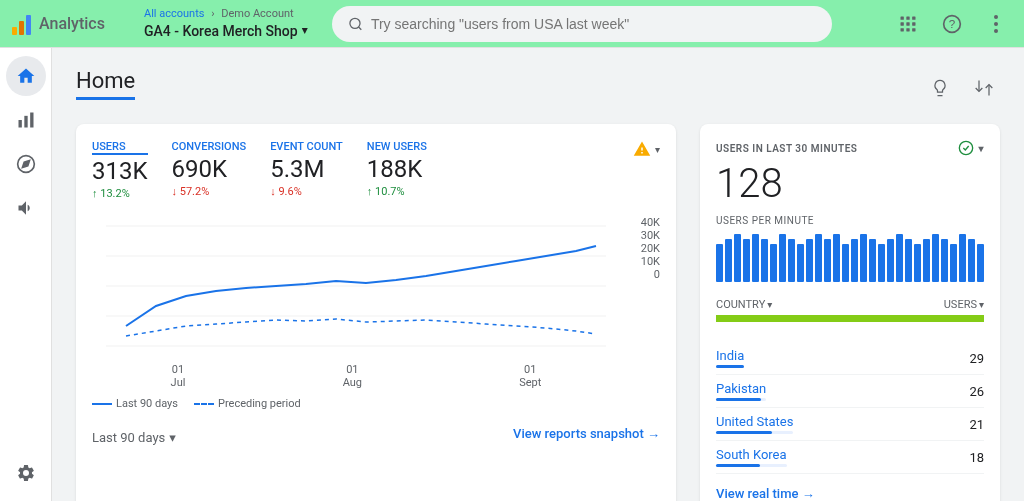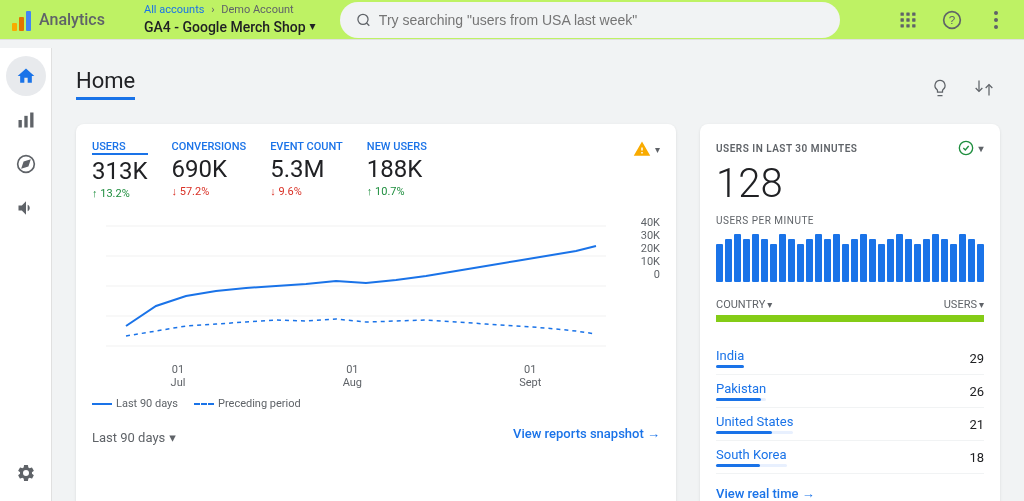--- a/index.html
+++ b/index.html
@@ -1,19 +1,19 @@
 <!DOCTYPE html>
 <html><head>
   <meta charset="utf-8">
   <style>
     * { box-sizing: border-box; margin: 0; padding: 0; }
     body { font-family: 'Google Sans', Roboto, Arial, sans-serif; background: #f1f3f4; font-size: 13px; color: #202124; }
 
     
-    .topbar { background: #bef264; height: 40px; display: flex; align-items: center; padding: 0 12px; border-bottom: 1px solid #e0e0e0; position: fixed; top: 0; left: 0; right: 0; z-index: 100; gap: 8px; }
+    .topbar { background: #86efac; height: 48px; display: flex; align-items: center; padding: 0 12px; border-bottom: 1px solid #e0e0e0; position: fixed; top: 0; left: 0; right: 0; z-index: 100; gap: 8px; }
     .logo-area { display: flex; align-items: center; gap: 8px; min-width: 120px; }
     .logo-bars { display: flex; align-items: flex-end; gap: 2px; height: 22px; }
     .logo-bar { width: 5px; border-radius: 1px; }
     .logo-bar.b1 { height: 8px; background: #f9ab00; }
     .logo-bar.b2 { height: 14px; background: #e37400; }
     .logo-bar.b3 { height: 20px; background: #4285f4; }
     .logo-title { font-size: 16px; font-weight: 500; color: #5f6368; }
     .breadcrumb-area { display: flex; flex-direction: column; font-size: 11px; color: #5f6368; line-height: 1.3; margin-left: 4px; }
     .property-selector { font-size: 14px; font-weight: 500; color: #202124; display: flex; align-items: center; gap: 4px; cursor: pointer; }
     .search-bar { flex: 1; max-width: 500px; margin: 0 16px; background: #f1f3f4; border-radius: 24px; display: flex; align-items: center; padding: 0 16px; height: 36px; gap: 8px; }
@@ -92,21 +92,21 @@
     <span class="logo-title">Analytics</span>
   </div>
 
   <div class="breadcrumb-area">
     <div>
       <span style="color:#1a73e8;cursor:pointer;font-size:11px;">All accounts</span>
       <span style="margin:0 4px;font-size:11px;">›</span>
       <span style="font-size:11px;">Demo Account</span>
     </div>
     <div class="property-selector">
-      <span>GA4 - Google Merch Shop</span>
+      <span>GA4 - Korea Merch Shop</span>
       <span style="font-size:12px;">▾</span>
     </div>
   </div>
 
   <div class="search-bar">
     <svg width="16" height="16" viewBox="0 0 24 24" fill="none" stroke="#5f6368" stroke-width="2">
         <circle cx="11" cy="11" r="8"></circle>
         <line x1="21" y1="21" x2="16.65" y2="16.65"></line>
       </svg>
     <input type="text" placeholder="Try searching &quot;users from USA last week&quot;" style="">

